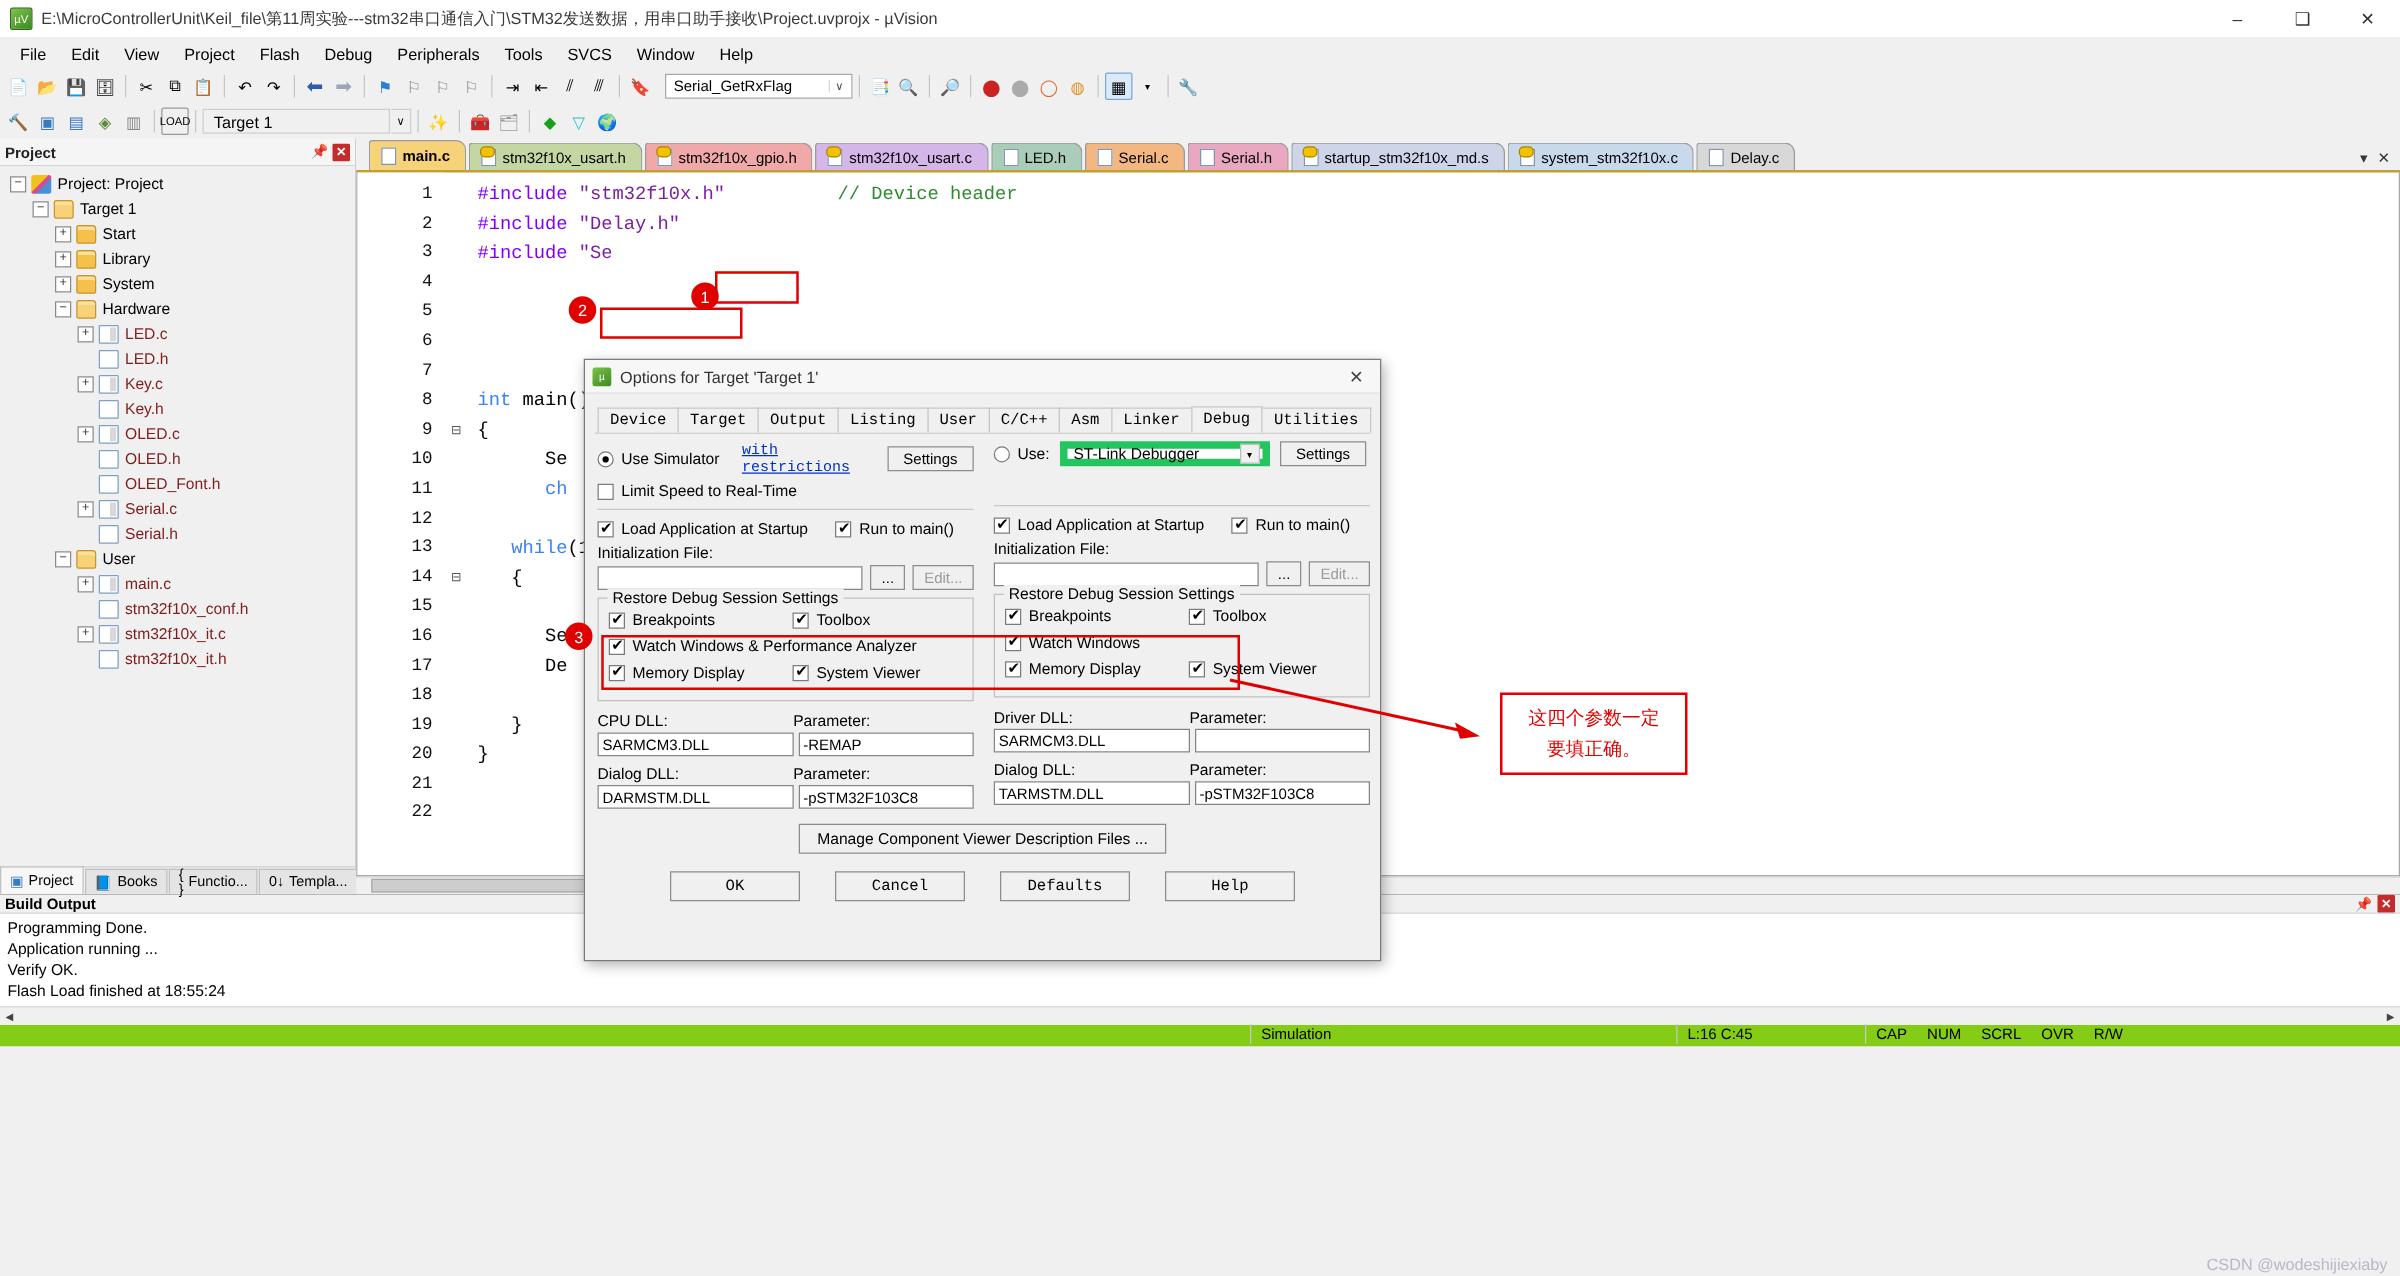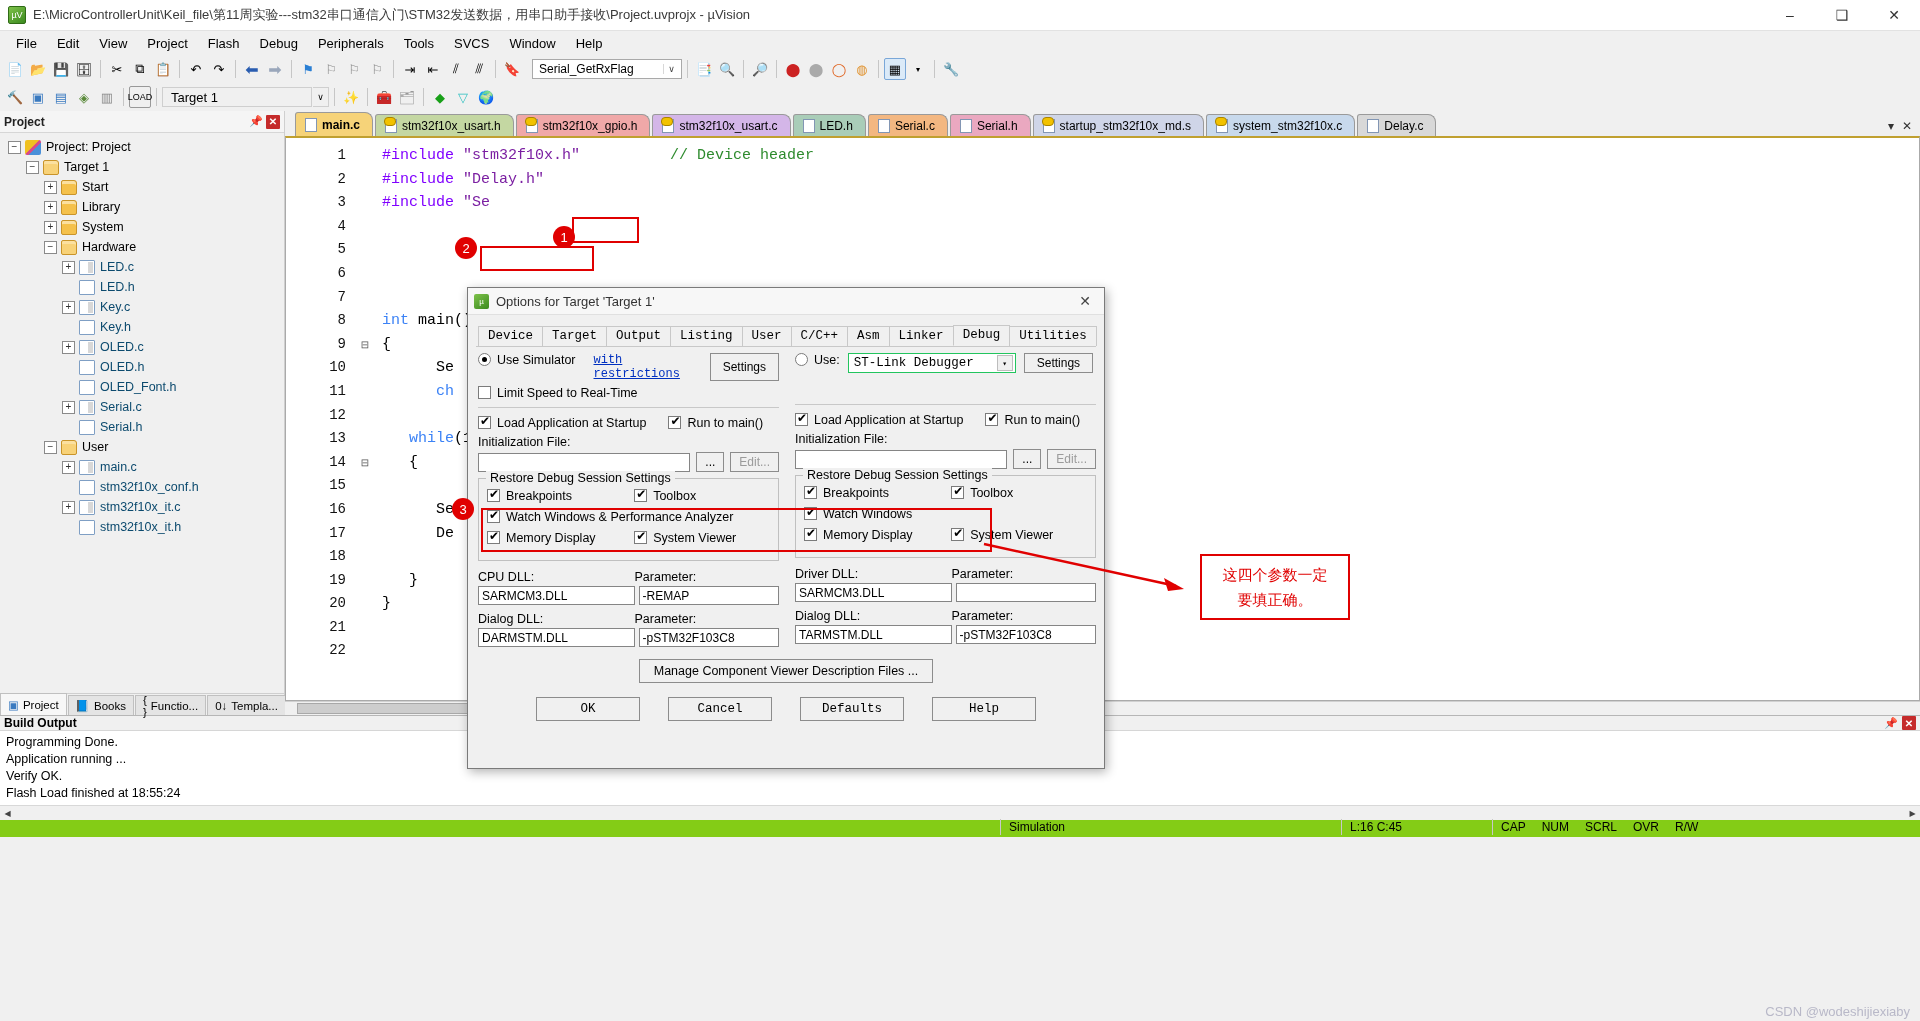--- a/index.html
+++ b/index.html
@@ -83,21 +83,21 @@
     margin-right: 4px; flex:none;}
   .texp.none { border:none; background:transparent; }
   .ticon { width: 16px; height: 15px; margin-right: 5px; flex: none; }
   .ico-proj { background: linear-gradient(135deg,#f0c020 0%,#f0c020 45%,#d64b8a 46%,#d64b8a 60%,#4a90d9 61%); border-radius:2px;}
   .ico-folder { background: #f5c14b; border:1px solid #c9942a; border-radius:2px 3px 2px 2px;
     box-shadow: inset 0 3px 0 #fbe0a0;}
   .ico-folder.open { background:#f8d278; }
   .ico-doc { background:#fff; border:1px solid #7f9fc4; border-radius:1px; position:relative;}
   .ico-doc.c::after { content:""; position:absolute; right:1px; top:1px; bottom:1px; width:5px; background:#d8d8d8;}
   .tlabel { color:#000; }
-  .tlabel.orange { color:#0c4a6e; }
+  .tlabel.orange { color:#7f1d1d; }
   .tdepth1{ padding-left: 8px;} .tdepth2{padding-left:26px;} .tdepth3{padding-left:44px;} .tdepth4{padding-left:62px;}
 
   .proj-tabs { height: 22px; display:flex; border-top:1px solid #cfcfcf; background:#f0f0f0; align-items:flex-end; }
   .ptab { height: 20px; padding: 0 7px; display:flex; align-items:center; gap:4px; font-size:11.5px;
     border:1px solid #c0c0c0; border-bottom:none; background:#e4e4e4; margin-right:1px;}
   .ptab.active { background:#f7f7f7; height:22px;}
 
   
   .editor-area { flex: 1; display: flex; flex-direction: column; background: #f0f0f0; position: relative; }
   .tabstrip { height: 25px; display: flex; align-items: flex-end; background: #f0f0f0; padding-left: 10px; position: relative;}
@@ -158,41 +158,41 @@
   .dlg-close { margin-left:auto; width:26px;height:22px;display:flex;align-items:center;justify-content:center;
     font-size:14px;color:#444;}
   .dlg-tabs { display:flex; padding: 10px 8px 0 10px; align-items:flex-end; font-family:"Liberation Mono", monospace;}
   .dtab { padding: 2px 9px 3px 9px; font-size: 12.5px; border:1px solid #c8c8c8; border-bottom:none;
      background:#f0f0f0; color:#000; margin-right:-1px; }
   .dtab.active { background:#f0f0f0; font-weight:normal; }
   .dlg-sep { height:1px; background:#c8c8c8; margin: 0 8px;}
   .dlg-content { display:flex; padding: 6px 8px 0 10px; }
   .col { width: 50%; padding-right: 8px; }
   .col.right { padding-left: 8px; padding-right: 0;}
-  .row { display:flex; margin-bottom: 5px; }
+  .row { display:flex; align-items:center; margin-bottom: 5px; }
   .radio { width:13px;height:13px;border-radius:50%;border:1px solid #7b7b7b;background:#fff;
     margin-right:6px;position:relative;flex:none;}
   .radio.on::after{content:"";position:absolute;left:3px;top:3px;width:5px;height:5px;border-radius:50%;background:#000;}
   .chk { width:13px;height:13px;border:1px solid #7b7b7b;background:#fff;margin-right:6px;position:relative;flex:none;}
   .chk.on::after{content:"\2714";position:absolute;left:1px;top:-3px;font-size:12px;color:#000;}
   .lbl { font-size:12.5px; color:#000; white-space:nowrap;}
   .link { color:#0030c0; text-decoration: underline; font-family:"Liberation Mono", monospace; font-size:12px;}
   .btn { border:1px solid #8c8c8c; background:#f0f0f0; font-size:12px; padding:3px 10px;
      font-family:"Liberation Sans",sans-serif; color:#000; }
   .btn.sm { padding: 2px 12px; }
   .btn.disabled { color:#9b9b9b; }
   .txtin { border:1px solid #858585; background:#fff; height:19px; font-size:12px; padding:0 3px;
     display:flex; align-items:center; color:#000; }
   .group { border:1px solid #c0c0c0; padding: 10px 8px 8px 8px; margin-top: 6px; position:relative;}
   .group > .g-title { position:absolute; top:-8px; left:7px; background:#f0f0f0; padding:0 4px; font-size:12.5px;}
   .g-grid { display:flex; flex-wrap:wrap; }
   .g-grid .row { width: 52%; margin-bottom: 7px; }
   .g-grid .row.narrow { width: 46%; }
-  .sel { border:1px solid #22c55e; background:#fff; height:20px; display:flex; align-items:center;
-    padding:0 2px 0 5px; font-size:12.5px;font-family:Liberation Mono, monospace; }
+  .sel { border:6px solid #22c55e; background:#fff; height:20px; display:flex; align-items:center;
+    padding:0 2px 0 5px; font-size:12.5px; }
   .sel .caret { margin-left:auto; width:16px; height:16px; background:#f0f0f0; border:1px solid #bdbdbd;
     display:flex; align-items:center; justify-content:center; font-size:8px; }
   .dlg-footer { display:flex; justify-content:center; gap:28px; margin-top: 14px; }
   .dlg-footer .btn { width: 104px; text-align:center; font-family:"Liberation Mono", monospace; font-size:12.5px; padding:4px 0;}
 
   
   .anno-circle {
     position:absolute; width:22px;height:22px;border-radius:50%;background:#e00000;color:#fff;
     font-size:13px; display:flex;align-items:center;justify-content:center; z-index:70;
     font-family:"Liberation Sans",sans-serif;

